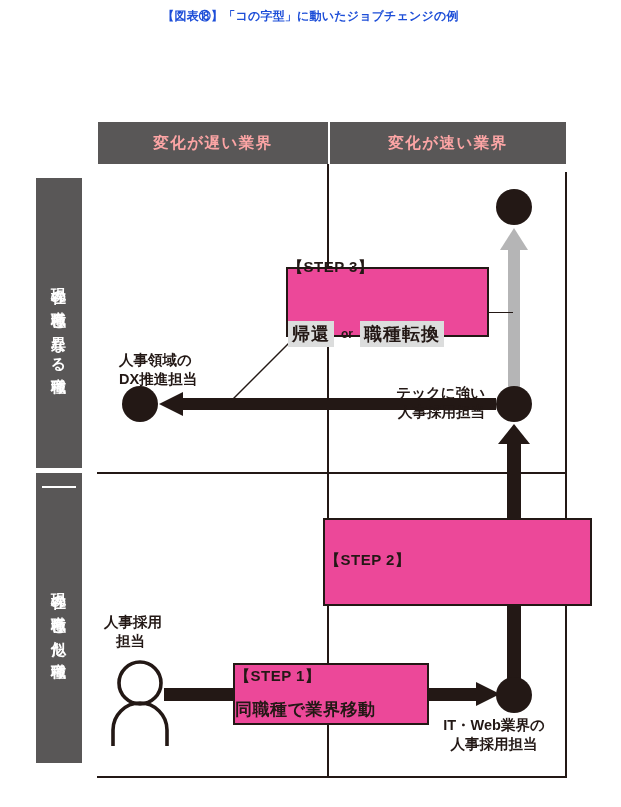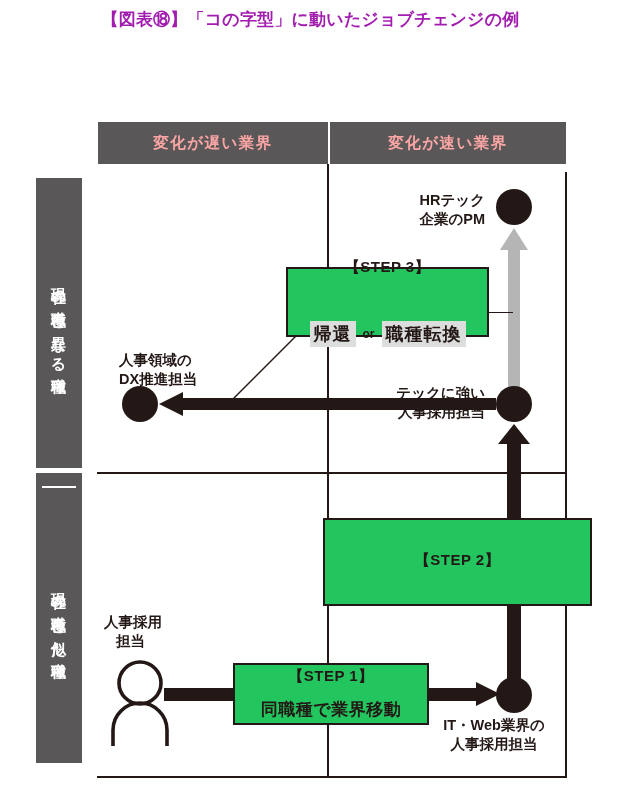--- a/index.html
+++ b/index.html
@@ -23,24 +23,24 @@
     height: 807px;
   }
 
   
   .fig-title {
     position: absolute;
     left: 0;
     top: 8px;
     width: 621px;
     text-align: center;
-    font-size: 17px;
+    font-size: 12px;
     font-weight: bold;
     letter-spacing: 0.2px;
-    color: #a21caf;
+    color: #1d4ed8;
     white-space: nowrap;
   }
 
   
   .col-header {
     position: absolute;
     background: #595757;
     color: #fca5a5;
     font-size: 15.5px;
     font-weight: bold;
@@ -216,26 +216,26 @@
     right: 0; top: 0;
     width: 0; height: 0;
     border-top: 12.5px solid transparent;
     border-bottom: 12.5px solid transparent;
     border-left: 24px solid #231815;
   }
 
   
   .step-box {
     position: absolute;
-    background: #22c55e;
+    background: #ec4899;
     border: 2.4px solid #231815;
     box-sizing: border-box;
     display: flex;
     flex-direction: column;
-    align-items: center;
+    align-items: flex-start;
     justify-content: center;
     z-index: 5;
   }
   .step-title {
     font-size: 15px;
     font-weight: bold;
     color: #231815;
     letter-spacing: 0.5px;
   }
   .step-body {
@@ -349,24 +349,20 @@
   <div id="arrow-step1-to-node">
     <div class="shaft"></div>
     <div class="head"></div>
   </div>
 
   <div class="node-dot" id="node-hr-pm"></div>
   <div class="node-dot" id="node-tech-hr"></div>
   <div class="node-dot" id="node-dx"></div>
   <div class="node-dot" id="node-it-web-hr"></div>
 
-  <div class="node-label" id="label-hr-pm">
-    <div>HRテック</div>
-    <div>企業のPM</div>
-  </div>
   <div class="node-label" id="label-tech-hr">
     <div>テックに強い</div>
     <div>人事採用担当</div>
   </div>
   <div class="node-label" id="label-dx">
     <div>人事領域の</div>
     <div>DX推進担当</div>
   </div>
   <div class="node-label" id="label-it-web-hr">
     <div>IT・Web業界の</div>

